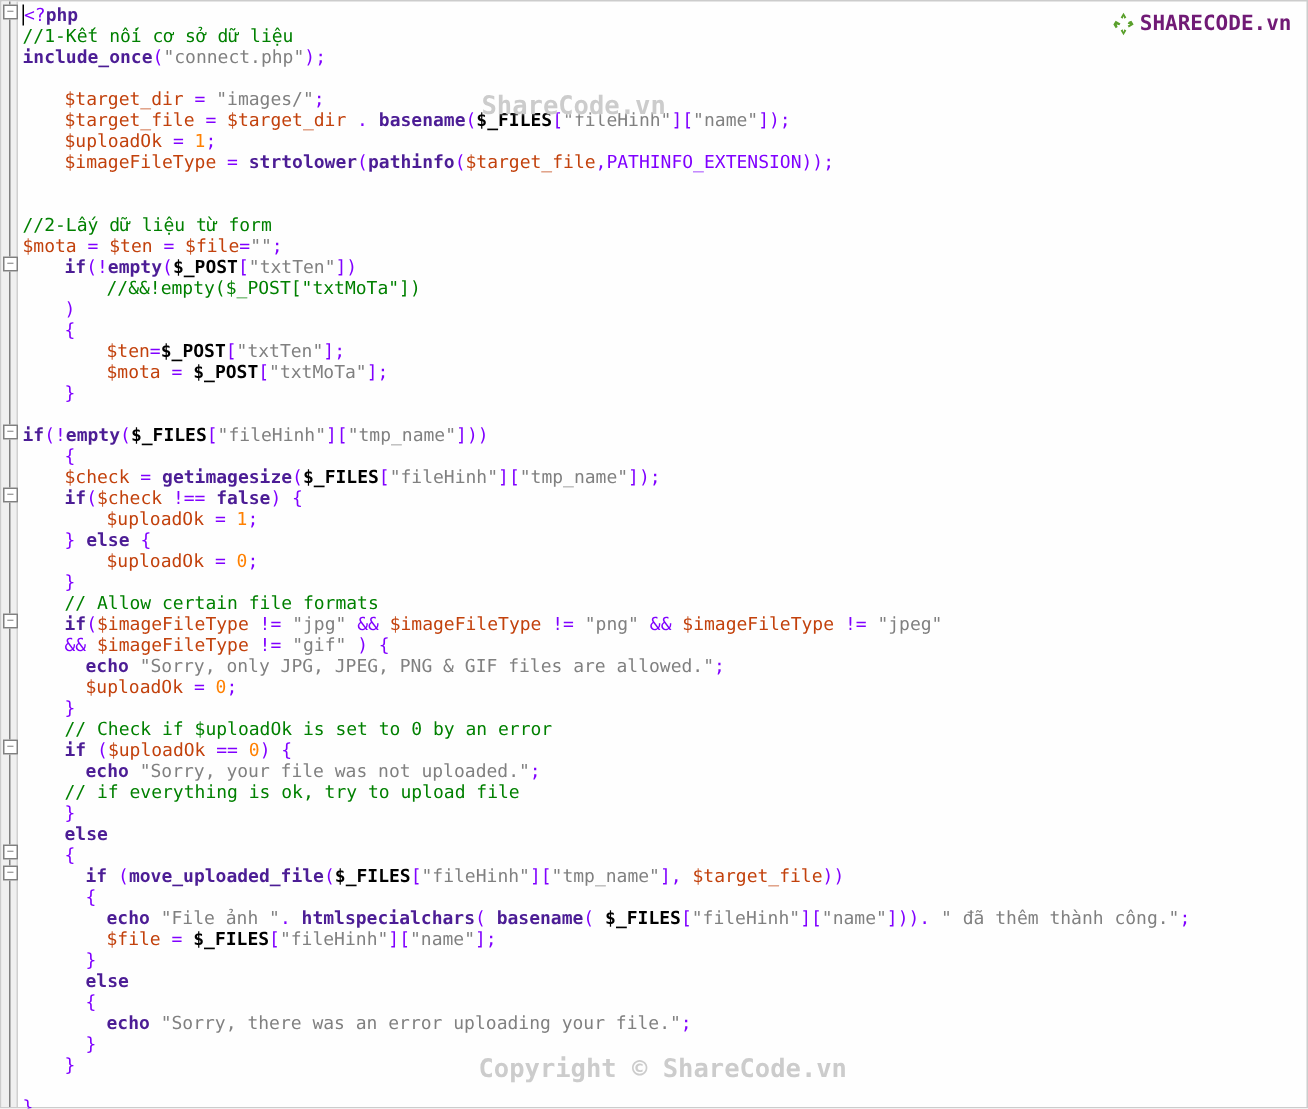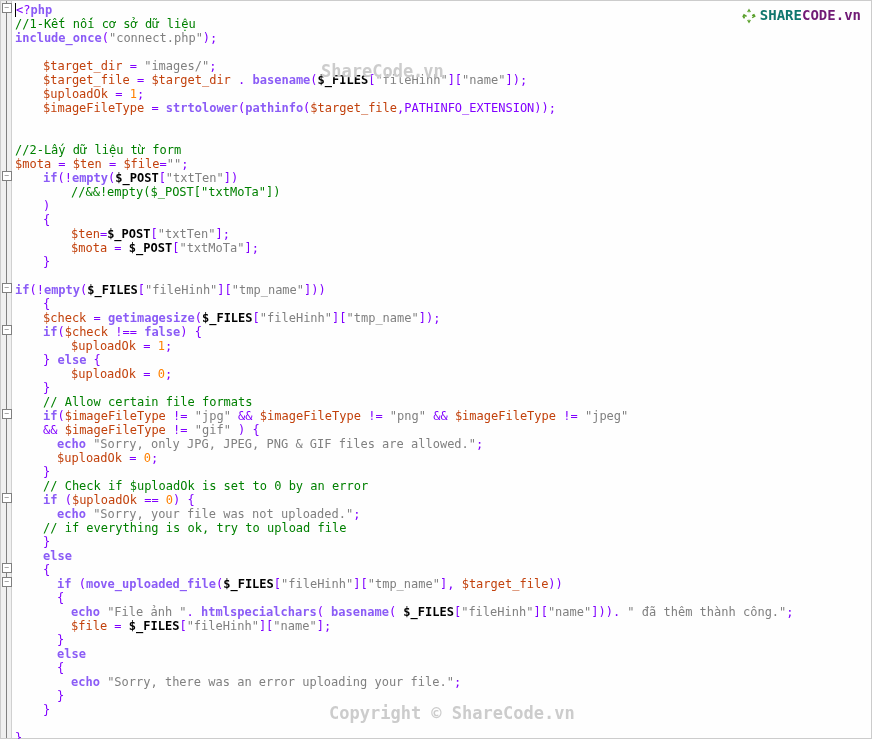--- a/index.html
+++ b/index.html
@@ -2,37 +2,37 @@
 <html><head>
 <meta charset="utf-8">
 <style>
 body{margin:0;background:#fff;font-family:Consolas,Menlo,monospace;font-size:12px;position:relative;width:872px;height:739px;overflow:hidden}
 .editor{position:absolute;left:0;top:0;width:870px;height:737px;background:#fefefe;border:1px solid #ccc}
 .gutter{position:absolute;left:0;top:0;width:10px;height:100%;background:#f0f0f0;border-right:1px solid #d0d0d0}
 .fold{position:absolute;left:1px;width:8px;height:8px;border:1px solid #808080;background:#fff;font-size:8px;line-height:7px;text-align:center;color:#808080;cursor:pointer}
 .bar{position:absolute;left:5px;width:1px;background:#808080}
 .code{position:absolute;left:14px;top:2px;width:852px;white-space:pre;line-height:14px;color:#000}
 .ln{height:14px}
-.kw{color:#8b5cf6;font-weight:bold}
+.kw{color:#4c1d95;font-weight:bold}
 .cm{color:#008000}
 .str{color:#808080}
 .var{color:#c2410c}
 .num{color:#ff8000}
 .fn{font-weight:bold}
 .op{color:#8000ff}
 .const{color:#8000ff;font-weight:normal}
 .glob{color:#000;font-weight:bold}
 .cursor{border-left:1px solid #000}
 .logo{position:absolute;right:10px;top:6px;font-weight:bold;font-size:14px}
-.logo .g{color:#0f766e}
+.logo .g{color:#701a75}
 .logo .d{color:#701a75}
 .logo-ico{display:inline-block;width:18px;height:18px;vertical-align:middle;margin-right:2px}
 .wm{position:absolute;color:#ccc;font-size:17px;font-weight:bold;pointer-events:none;text-shadow:0 0 2px #fff}
 .wm1{left:320px;top:60px}
-.wm2{left:328px;top:702px}
+.wm2{left:318px;top:702px}
 </style>
 </head>
 <body>
 
 <div class="editor">
   <div class="gutter">
       <div class="bar" style="top: 0px; height: 737px;"></div>
       <div class="fold" style="top: 2px;">−</div>
       <div class="fold" style="top: 170px;">−</div>
       <div class="fold" style="top: 282px;">−</div>

